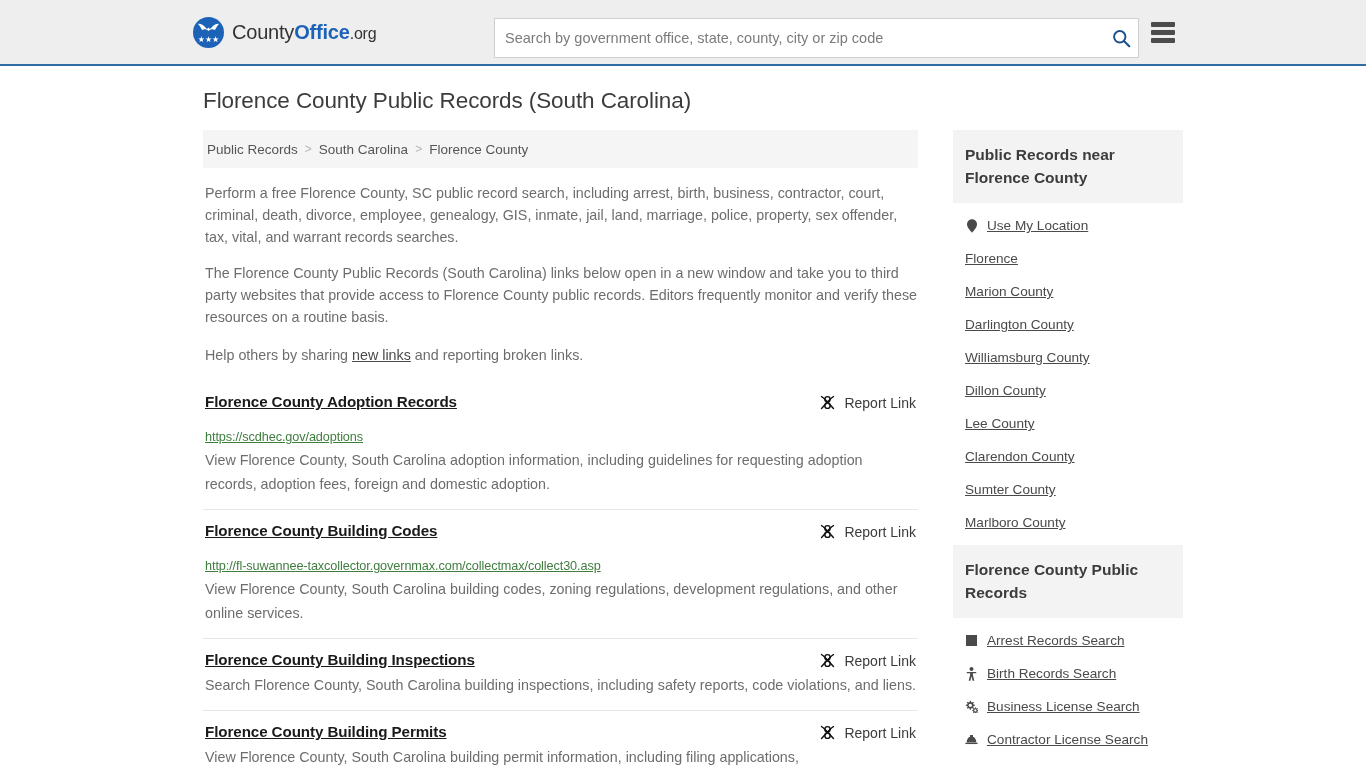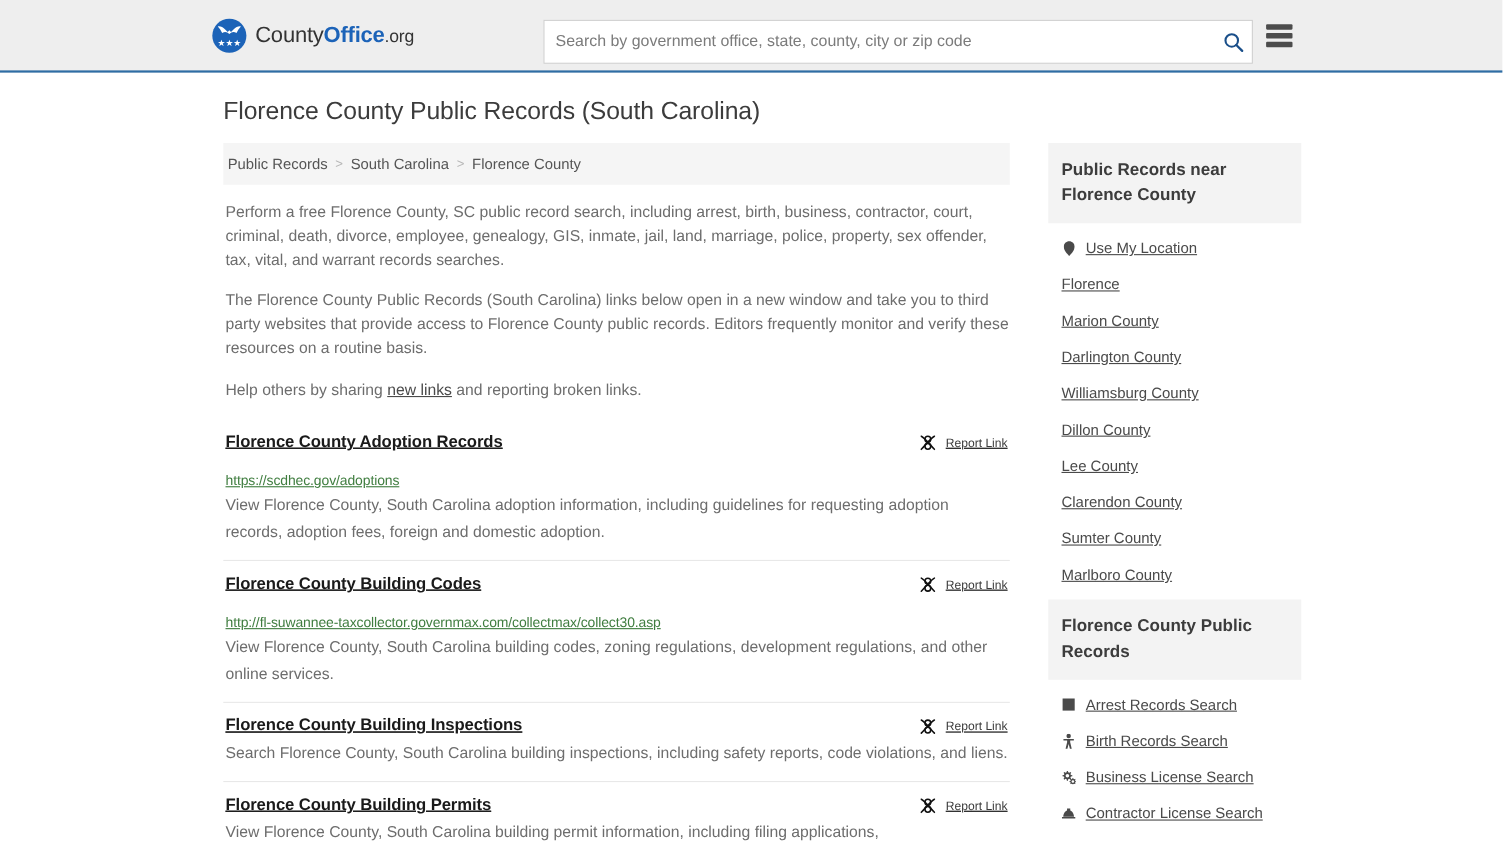--- a/index.html
+++ b/index.html
@@ -171,35 +171,34 @@
   .record {
     border-top: 1px solid #e8e8e8;
     padding: 12px 2px 13px 2px;
     position: relative;
   }
   .record:first-child { border-top: 0; padding-top: 10px; }
   .record-head {
     display: flex;
     align-items: flex-start;
     justify-content: space-between;
-    text-decoration: underline;
   }
   .record-title {
     font-size: 15.2px;
     font-weight: bold;
     color: #1a1a1a;
     text-decoration: underline;
     cursor: pointer;
     letter-spacing: -0.1px;
   }
   .report-link {
     display: flex;
     align-items: center;
     gap: 8px;
-    font-size: 11px;
+    font-size: 14px;
     color: #3b3b3b;
     cursor: pointer;
     white-space: nowrap;
     padding-top: 1px;
   }
   .record-url {
     display: block;
     font-size: 12.7px;
     color: #3f7d3f;
     margin-top: 19px;

